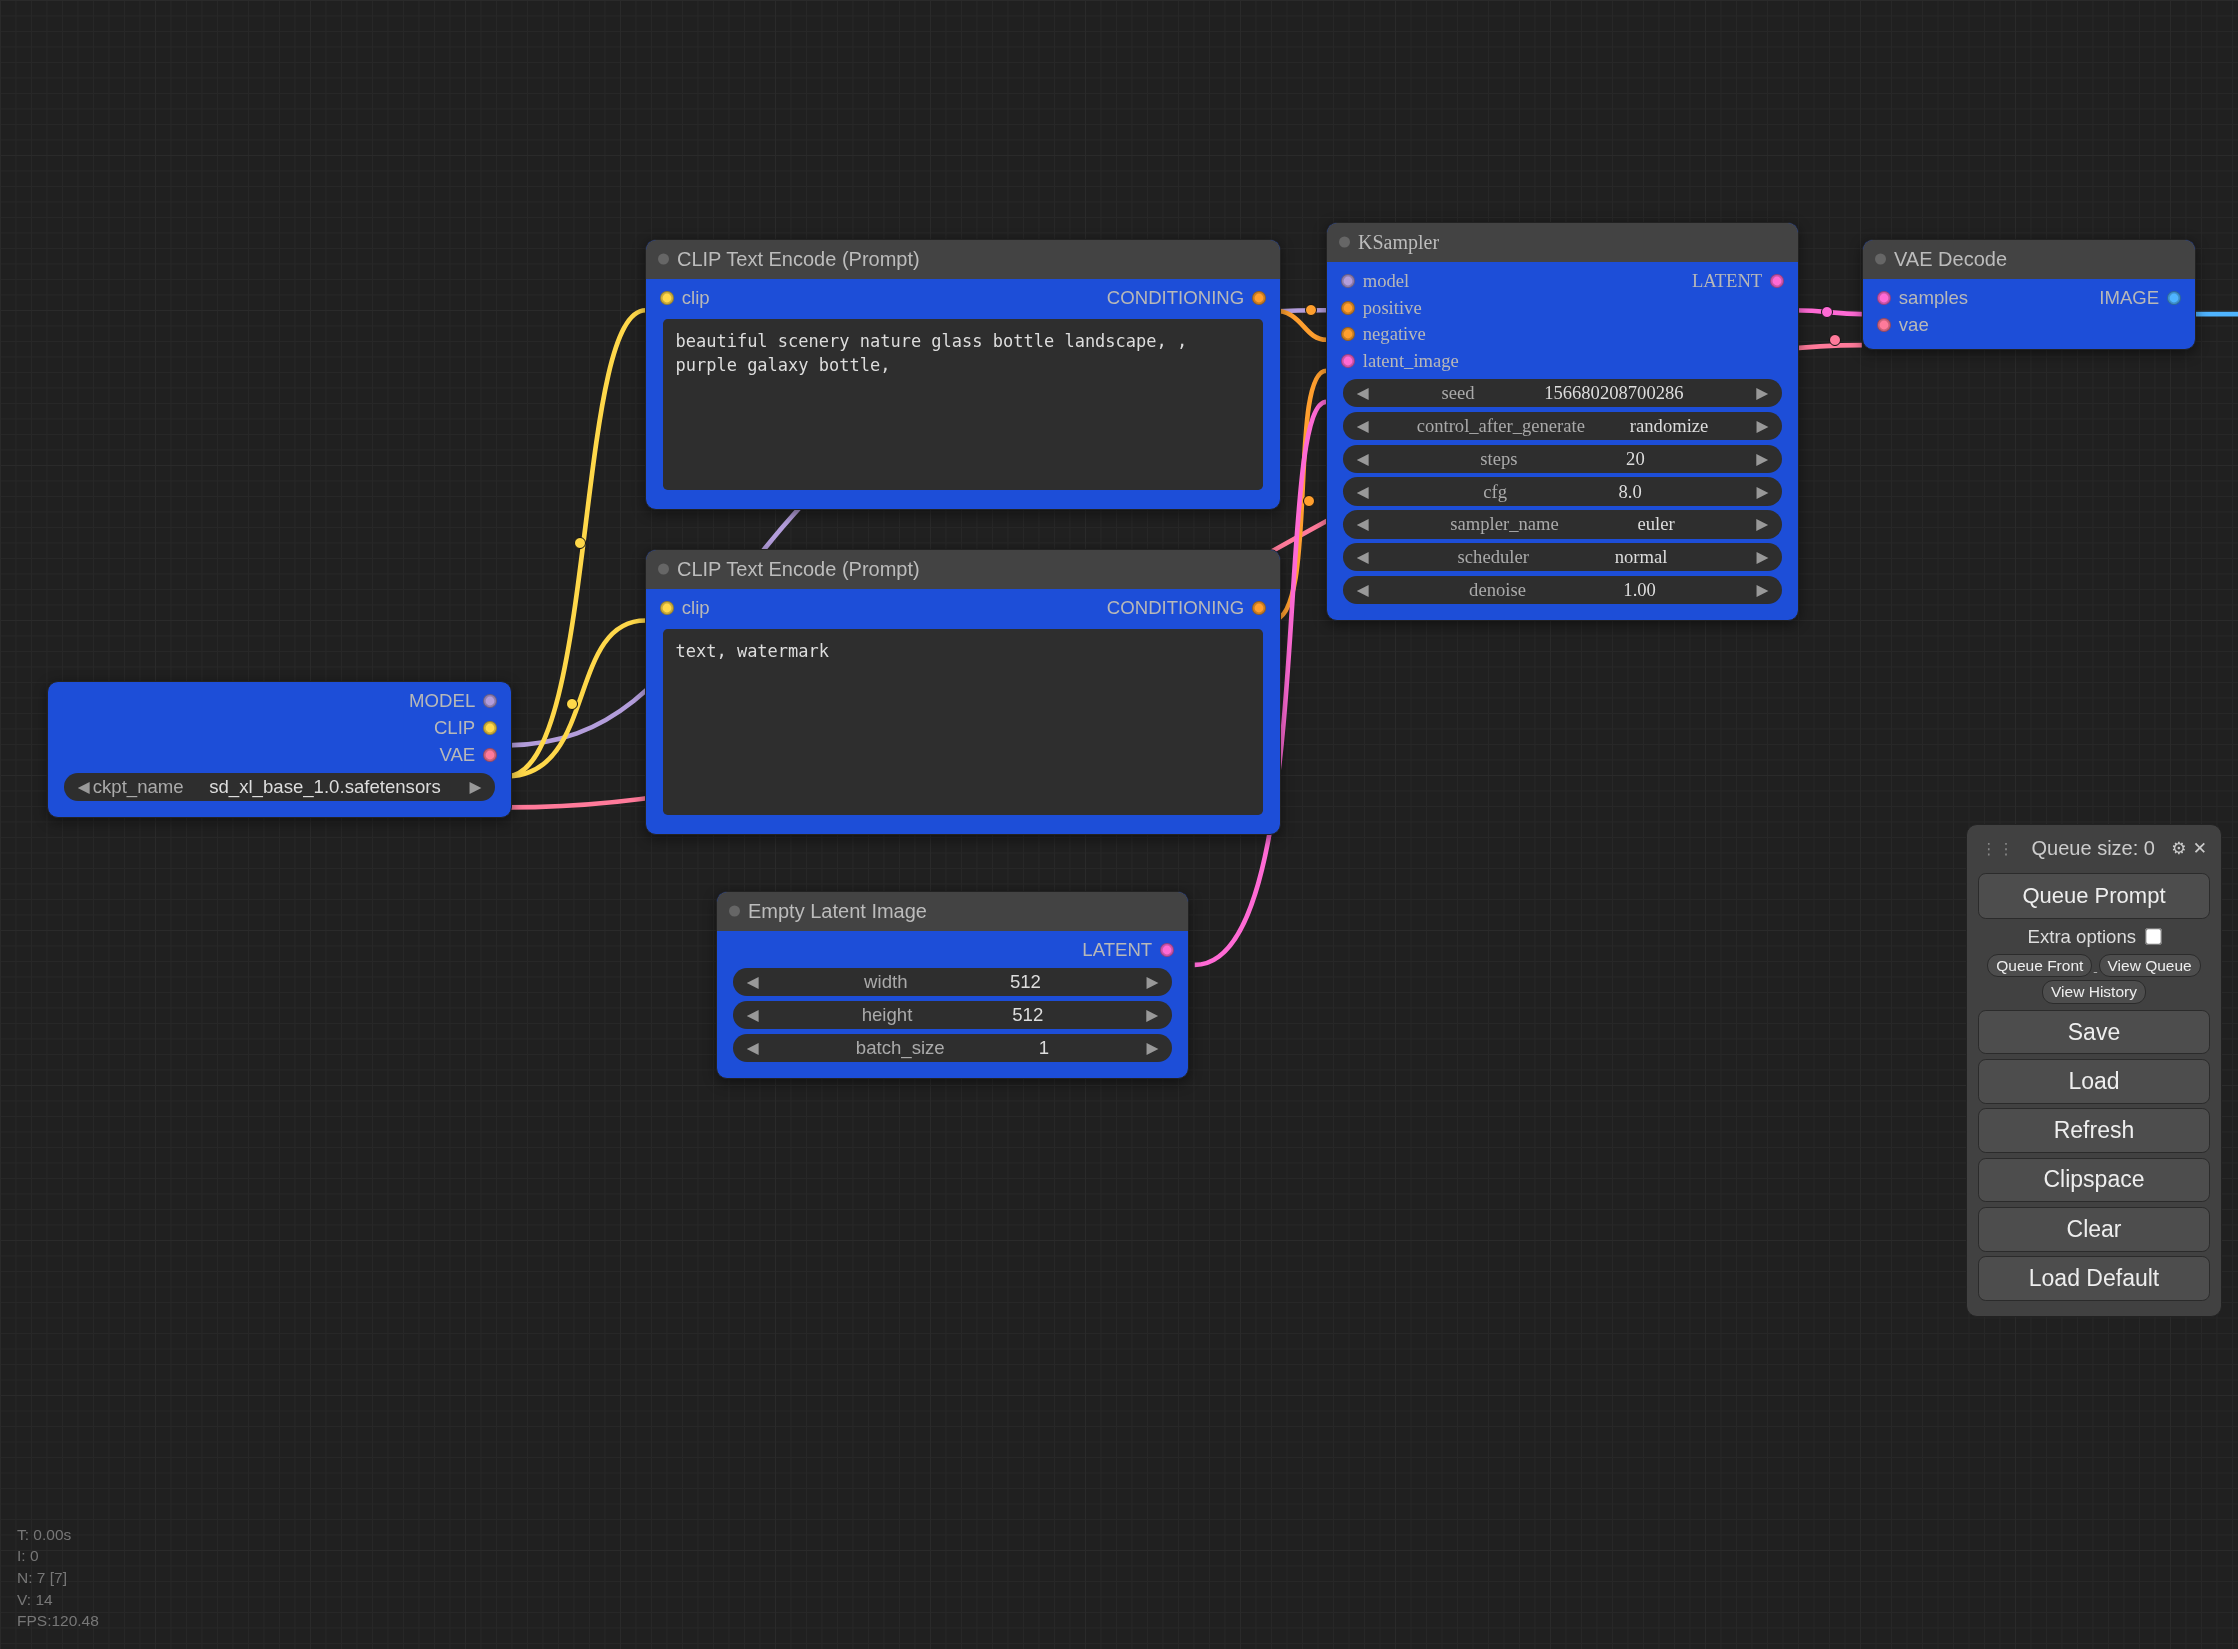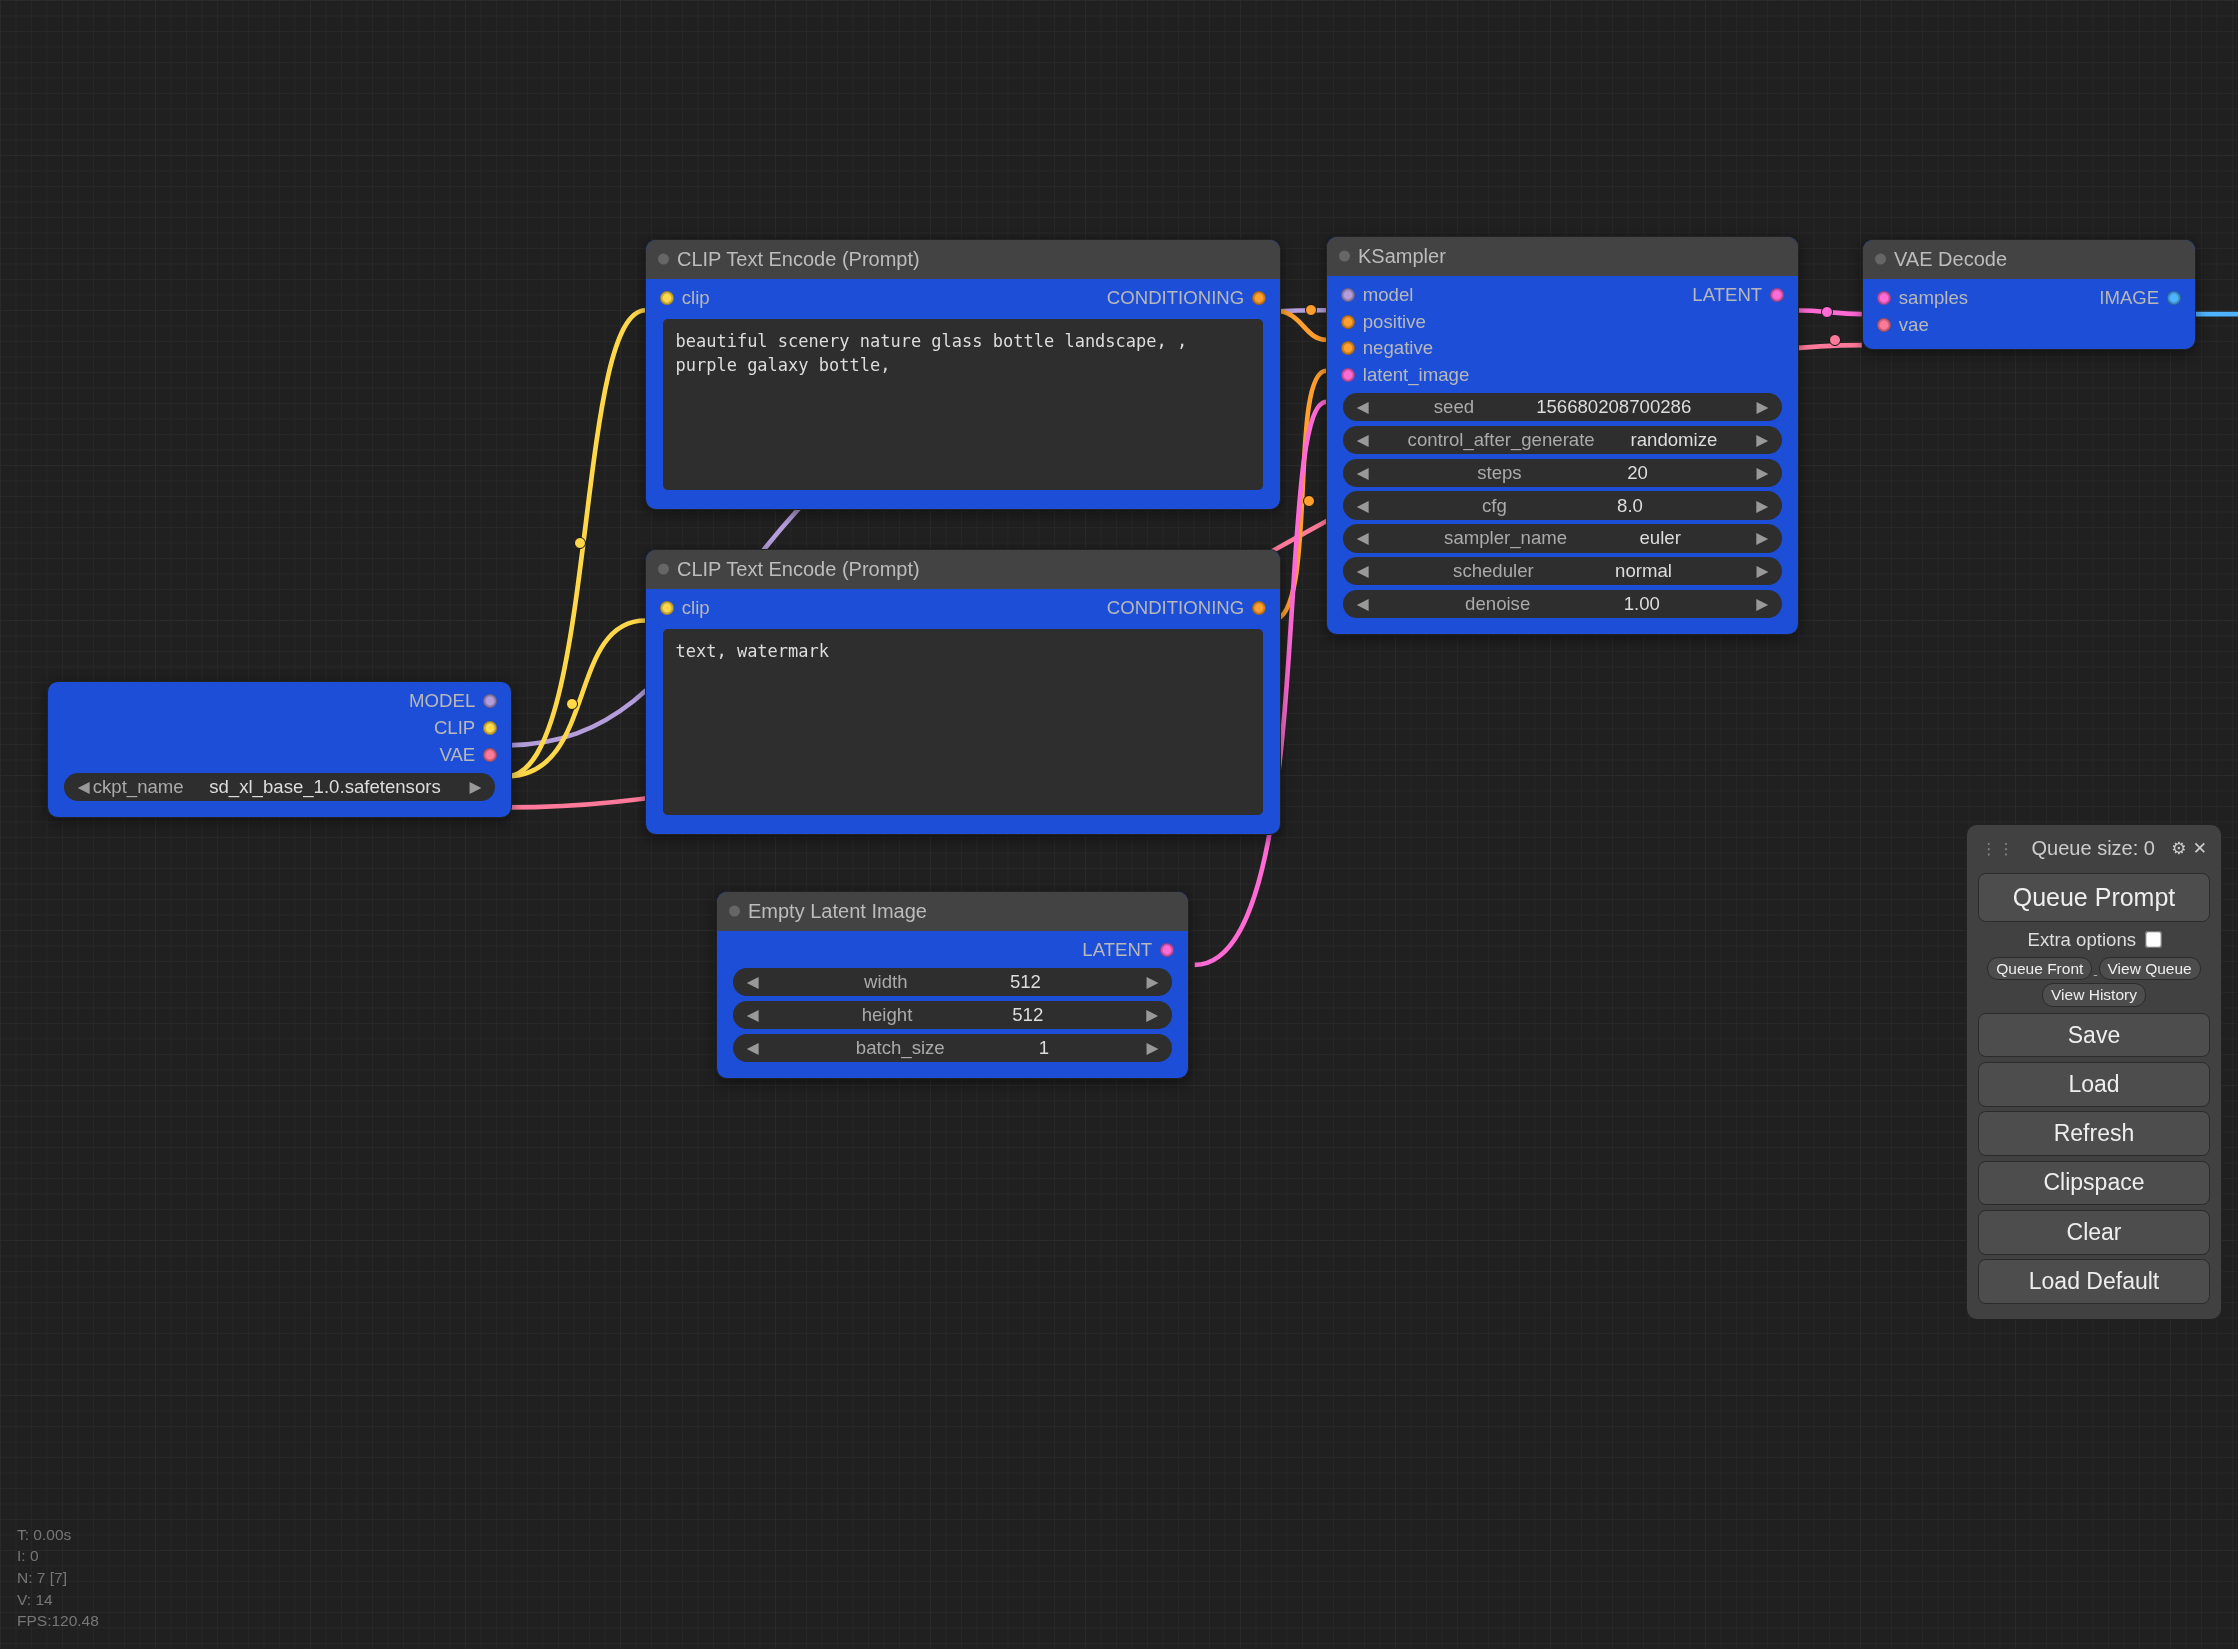--- a/index.html
+++ b/index.html
@@ -105,21 +105,21 @@
   background: #4d4d4d;
   border: 0.8px solid #2b2b2b;
   border-radius: 7.8px;
   color: #eee;
   font-size: 23px;
   padding: 7.8px 0;
   margin: 4.7px 0;
   text-align: center;
   cursor: pointer;
 }
-.btn.primary { font-size: 25px; padding: 9.3px 0; }
+.btn.primary { font-size: 22px; padding: 9.3px 0; }
 .btn.small { font-size: 15.5px; padding: 1.6px 7.8px; border-radius: 11px; display: inline-block; width: auto; margin: 1.6px 1.6px; }
 .extra { text-align: center; color: #ddd; font-size: 18.6px; margin: 6.2px 0 4.7px; }
 .extra input { transform: scale(1.3); margin-left: 6.2px; }
 .small-row { text-align: center; text-decoration: underline; }
 
 .stats {
   position: absolute;
   left: 17px; bottom: 17px;
   font-size: 15.5px; color: #777;
   line-height: 1.4;
@@ -255,21 +255,21 @@
         </div>
       <div class="widget">
           <span class="arrow">◀</span>
           <span class="wname">batch_size</span>
           <span class="wval">1</span>
           <span class="arrow">▶</span>
         </div>
     </div>
   </div>
 
-  <div class="node" style="left:1326px; top:236px; width:473px;">
+  <div class="node" style="left:1326px; top:222px; width:473px;font-family:Liberation Serif, serif;">
     <div class="node-title">
       <span class="dot"></span>
       <span>KSampler</span>
     </div>
     <div class="node-body">
       <div class="slot-row">
         <span class="slot-in">
             <span class="port filled" style="background:#b39ddb"></span>
             <span>model</span>
           </span>

